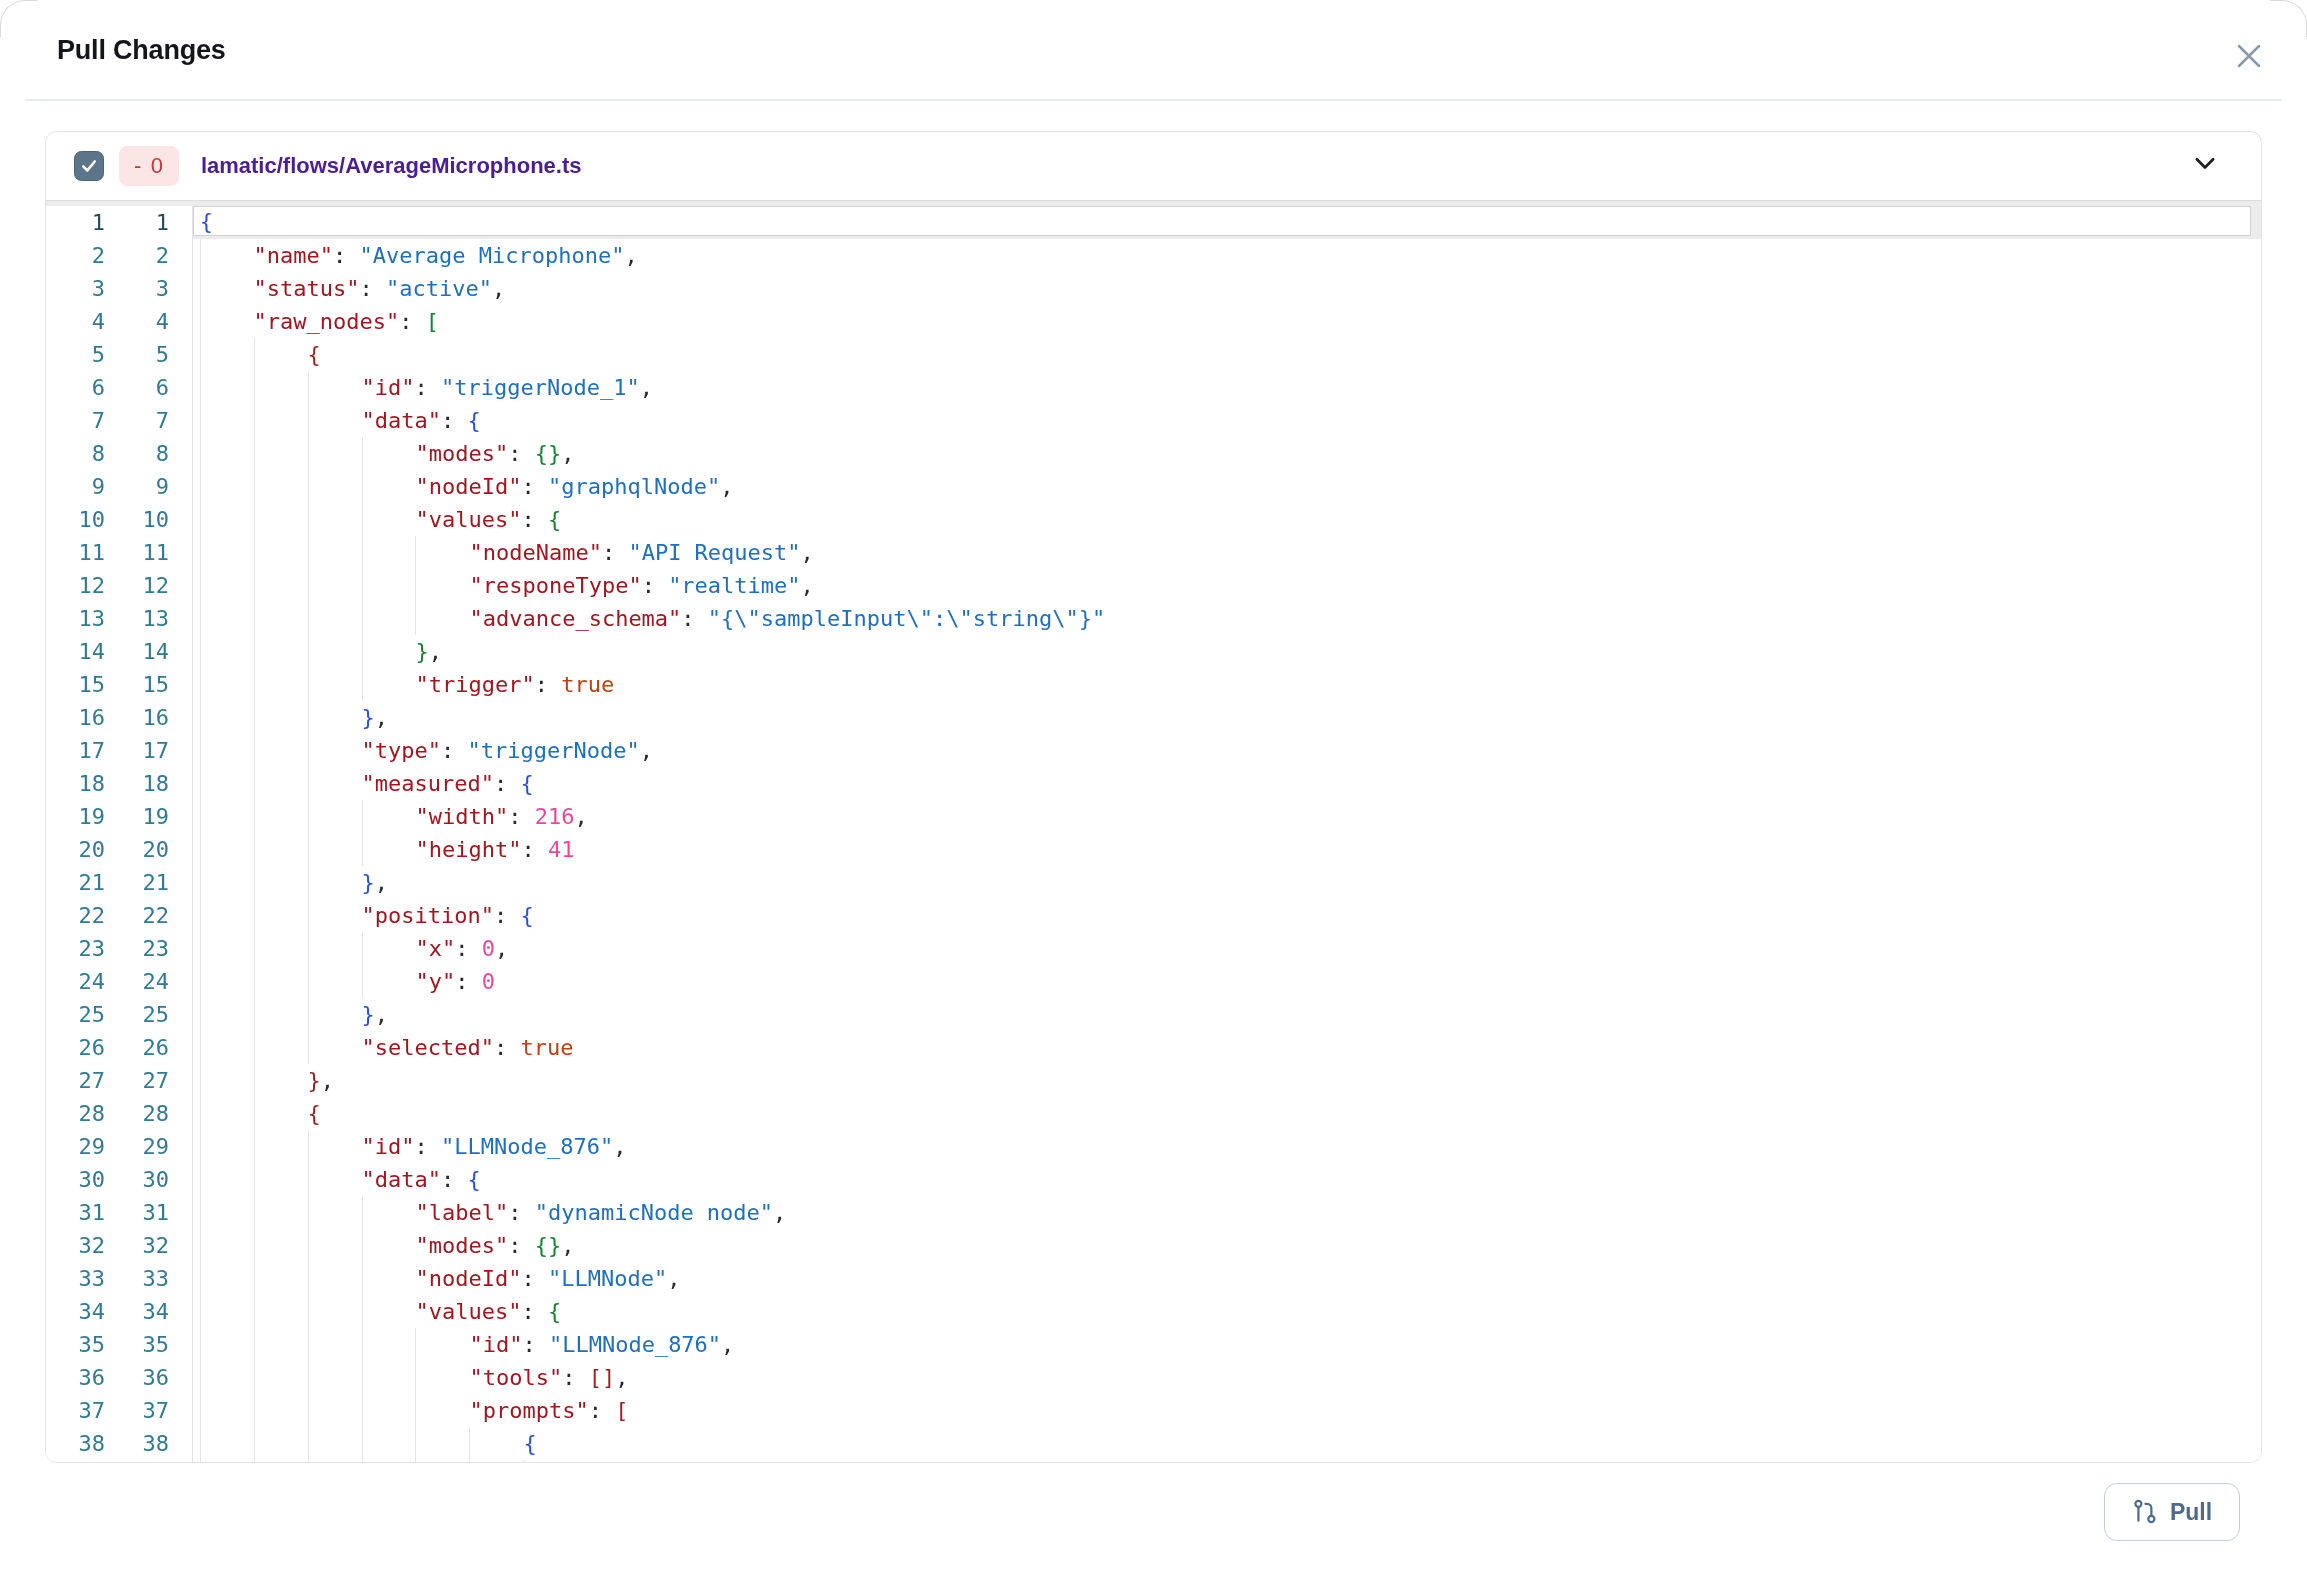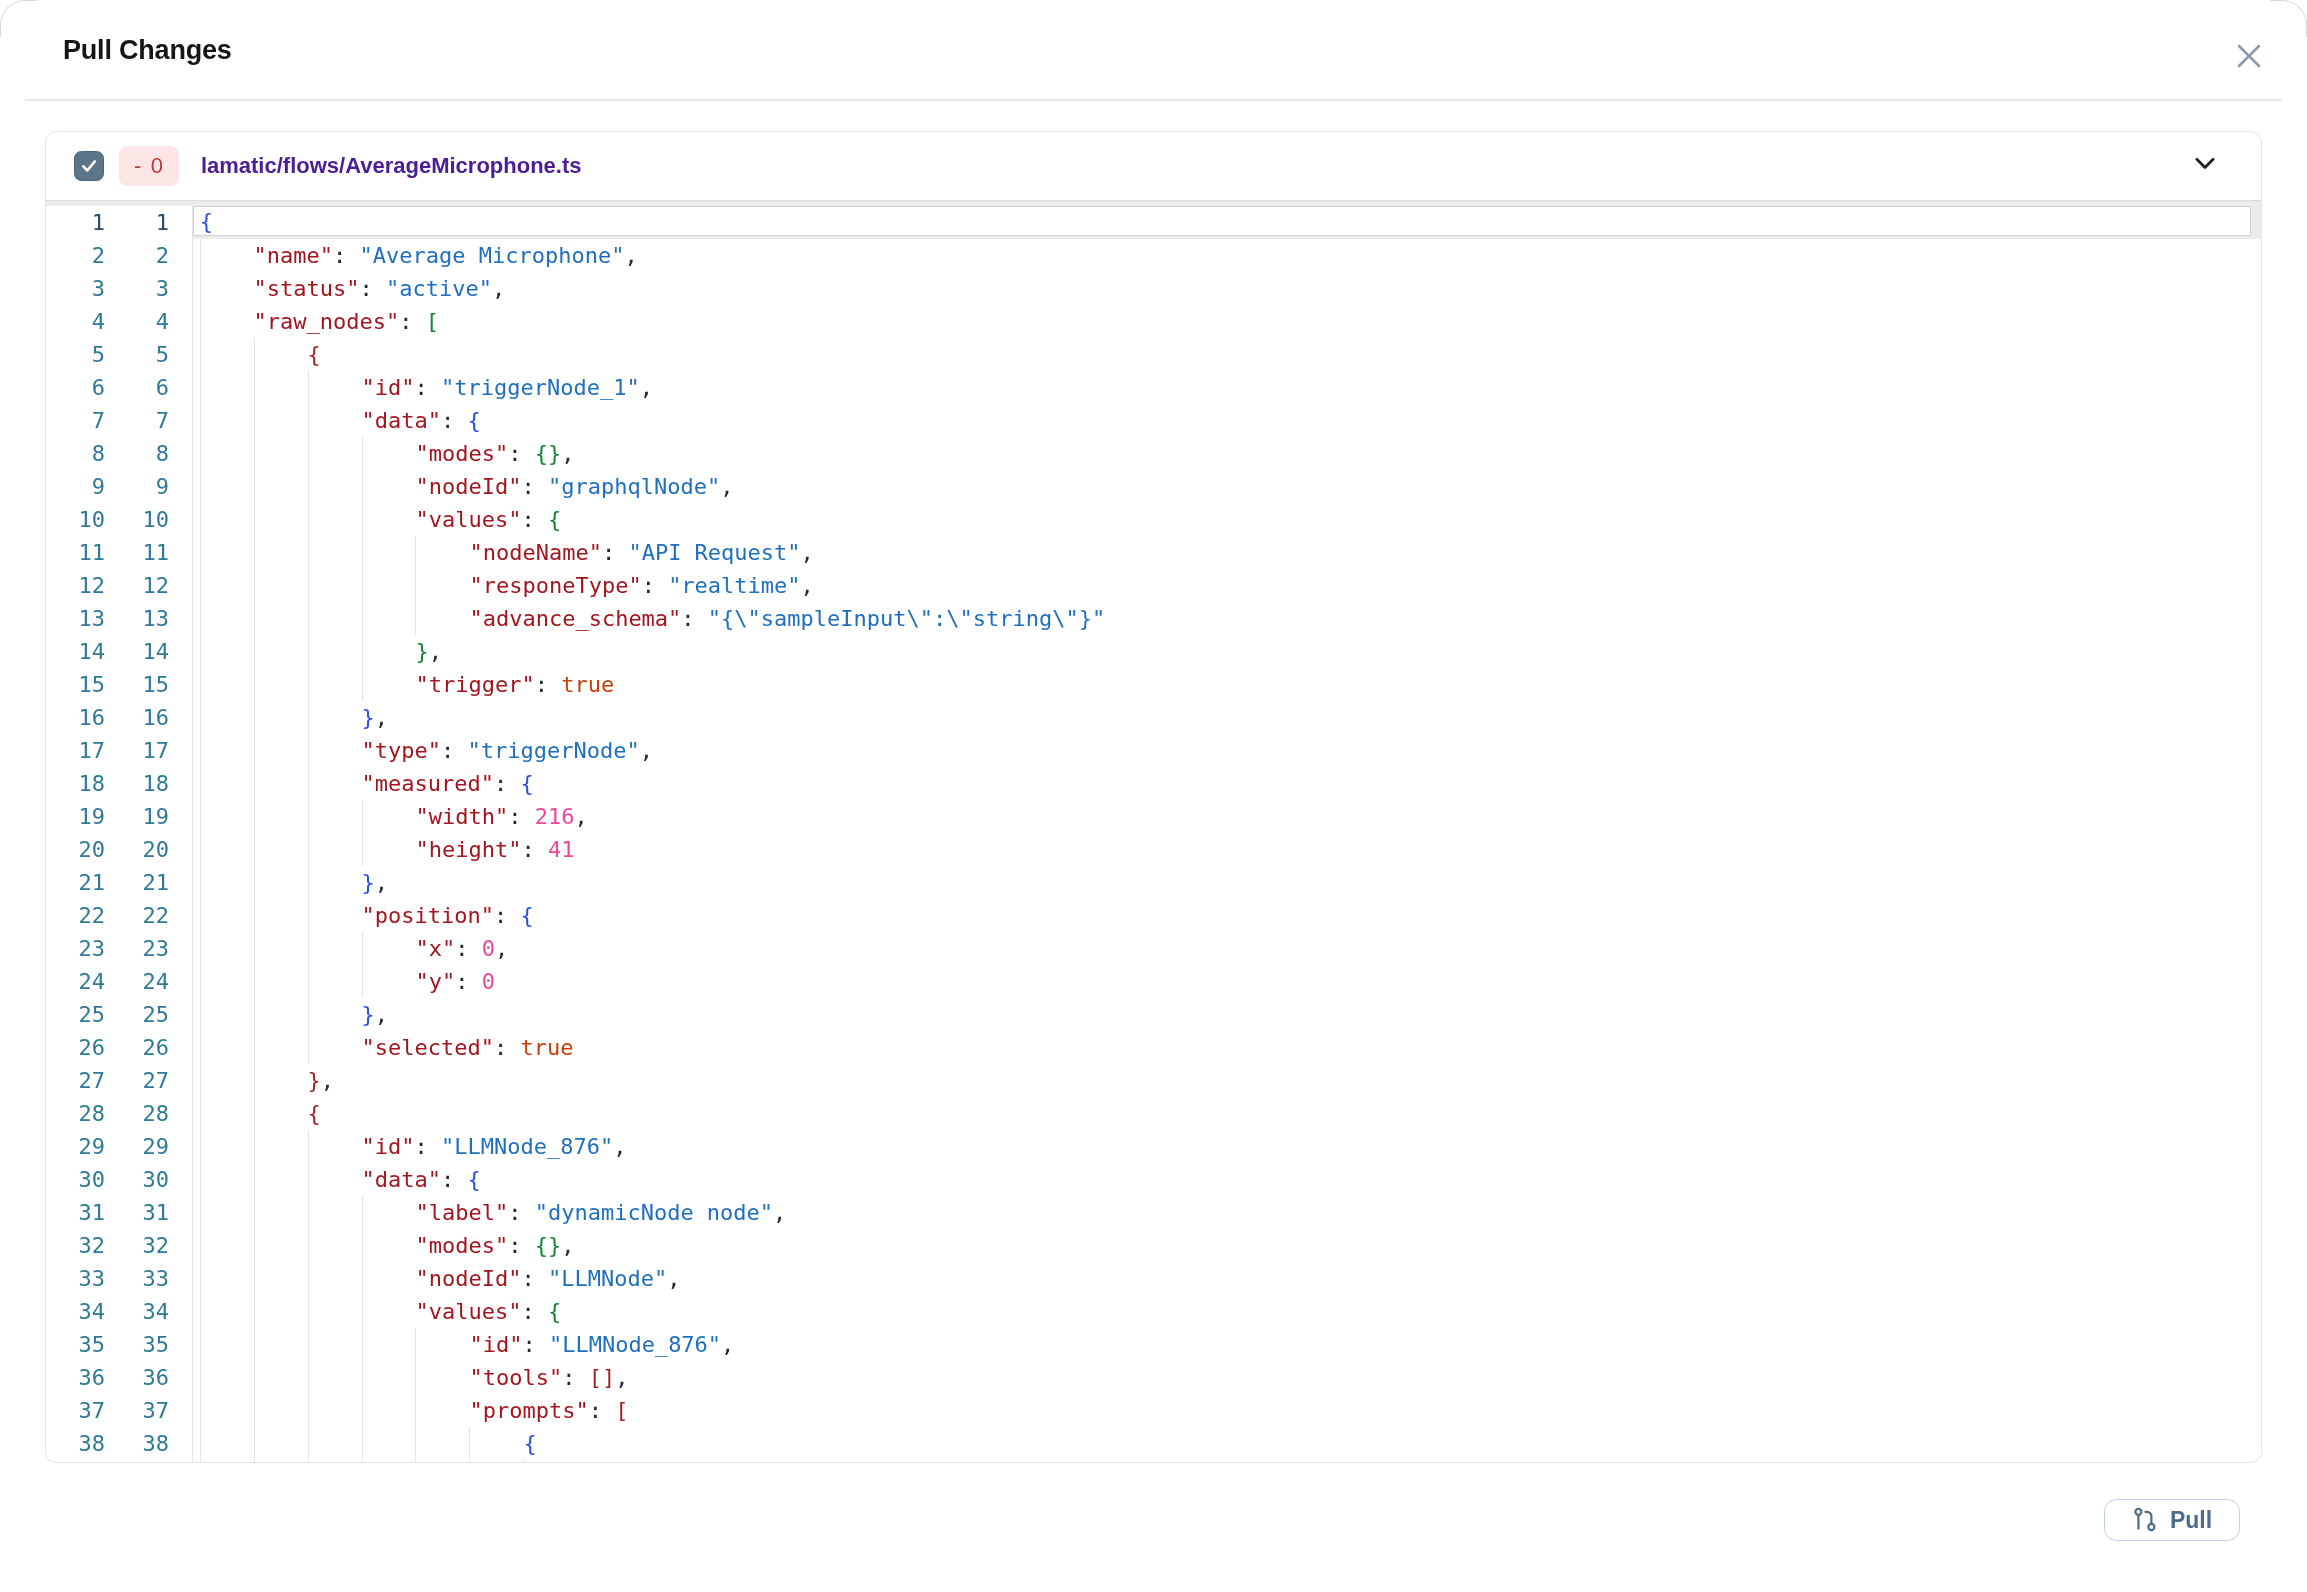--- a/index.html
+++ b/index.html
@@ -6,21 +6,21 @@
   body{
     width:2307px;height:1592px;background:#ffffff;position:relative;overflow:hidden;
     font-family:"Liberation Sans",sans-serif;color:#18181b;
   }
   
   .corner{position:absolute;top:0;width:36px;height:36px;border:1.6px solid #d9d9d9;pointer-events:none;}
   .corner.tl{left:0;border-right:none;border-bottom:none;border-top-left-radius:25px;}
   .corner.tr{right:0;border-left:none;border-bottom:none;border-top-right-radius:25px;}
 
   
-  .dlg-title{position:absolute;left:63px;top:35px;font-size:27px;font-weight:700;color:#141619;letter-spacing:-0.2px;}
+  .dlg-title{position:absolute;left:57px;top:35px;font-size:27px;font-weight:700;color:#141619;letter-spacing:-0.2px;}
   .close-btn{position:absolute;right:43px;top:41px;width:30px;height:30px;cursor:pointer;background:none;border:none;padding:0;}
   .divider{position:absolute;left:25px;right:25px;top:99px;height:1.6px;background:#e7ecef;}
 
   
   .card{
     position:absolute;left:45px;top:131px;width:2217px;height:1332px;
     border:1.6px solid #e4e4e7;border-radius:11.5px;background:#fff;box-sizing:border-box;overflow:hidden;
   }
   .file-header{
     height:69px;display:flex;align-items:center;padding:0 25px 0 28px;
@@ -60,21 +60,21 @@
   .s{color:#1f6fbf;}
   .n{color:#ec4899;}
   .t{color:#c2410c;}
   .p{color:#24292e;}
   .b1{color:#2b4fdf;}
   .b2{color:#148431;}
   .b3{color:#9e1f1f;}
 
   
   .pull-btn{
-    position:absolute;right:67px;bottom:51px;width:136px;height:42px;
+    position:absolute;right:67px;bottom:51px;width:136px;height:58px;
     background:#fff;border:1.6px solid #bcd0e2;border-radius:13px;
     display:flex;align-items:center;justify-content:center;gap:10px;cursor:pointer;
     font-family:"Liberation Sans",sans-serif;font-size:23px;font-weight:600;color:#4e6b8c;
   }
 </style>
 </head>
 <body>
 
 <div class="corner tl"></div>
 <div class="corner tr"></div>

